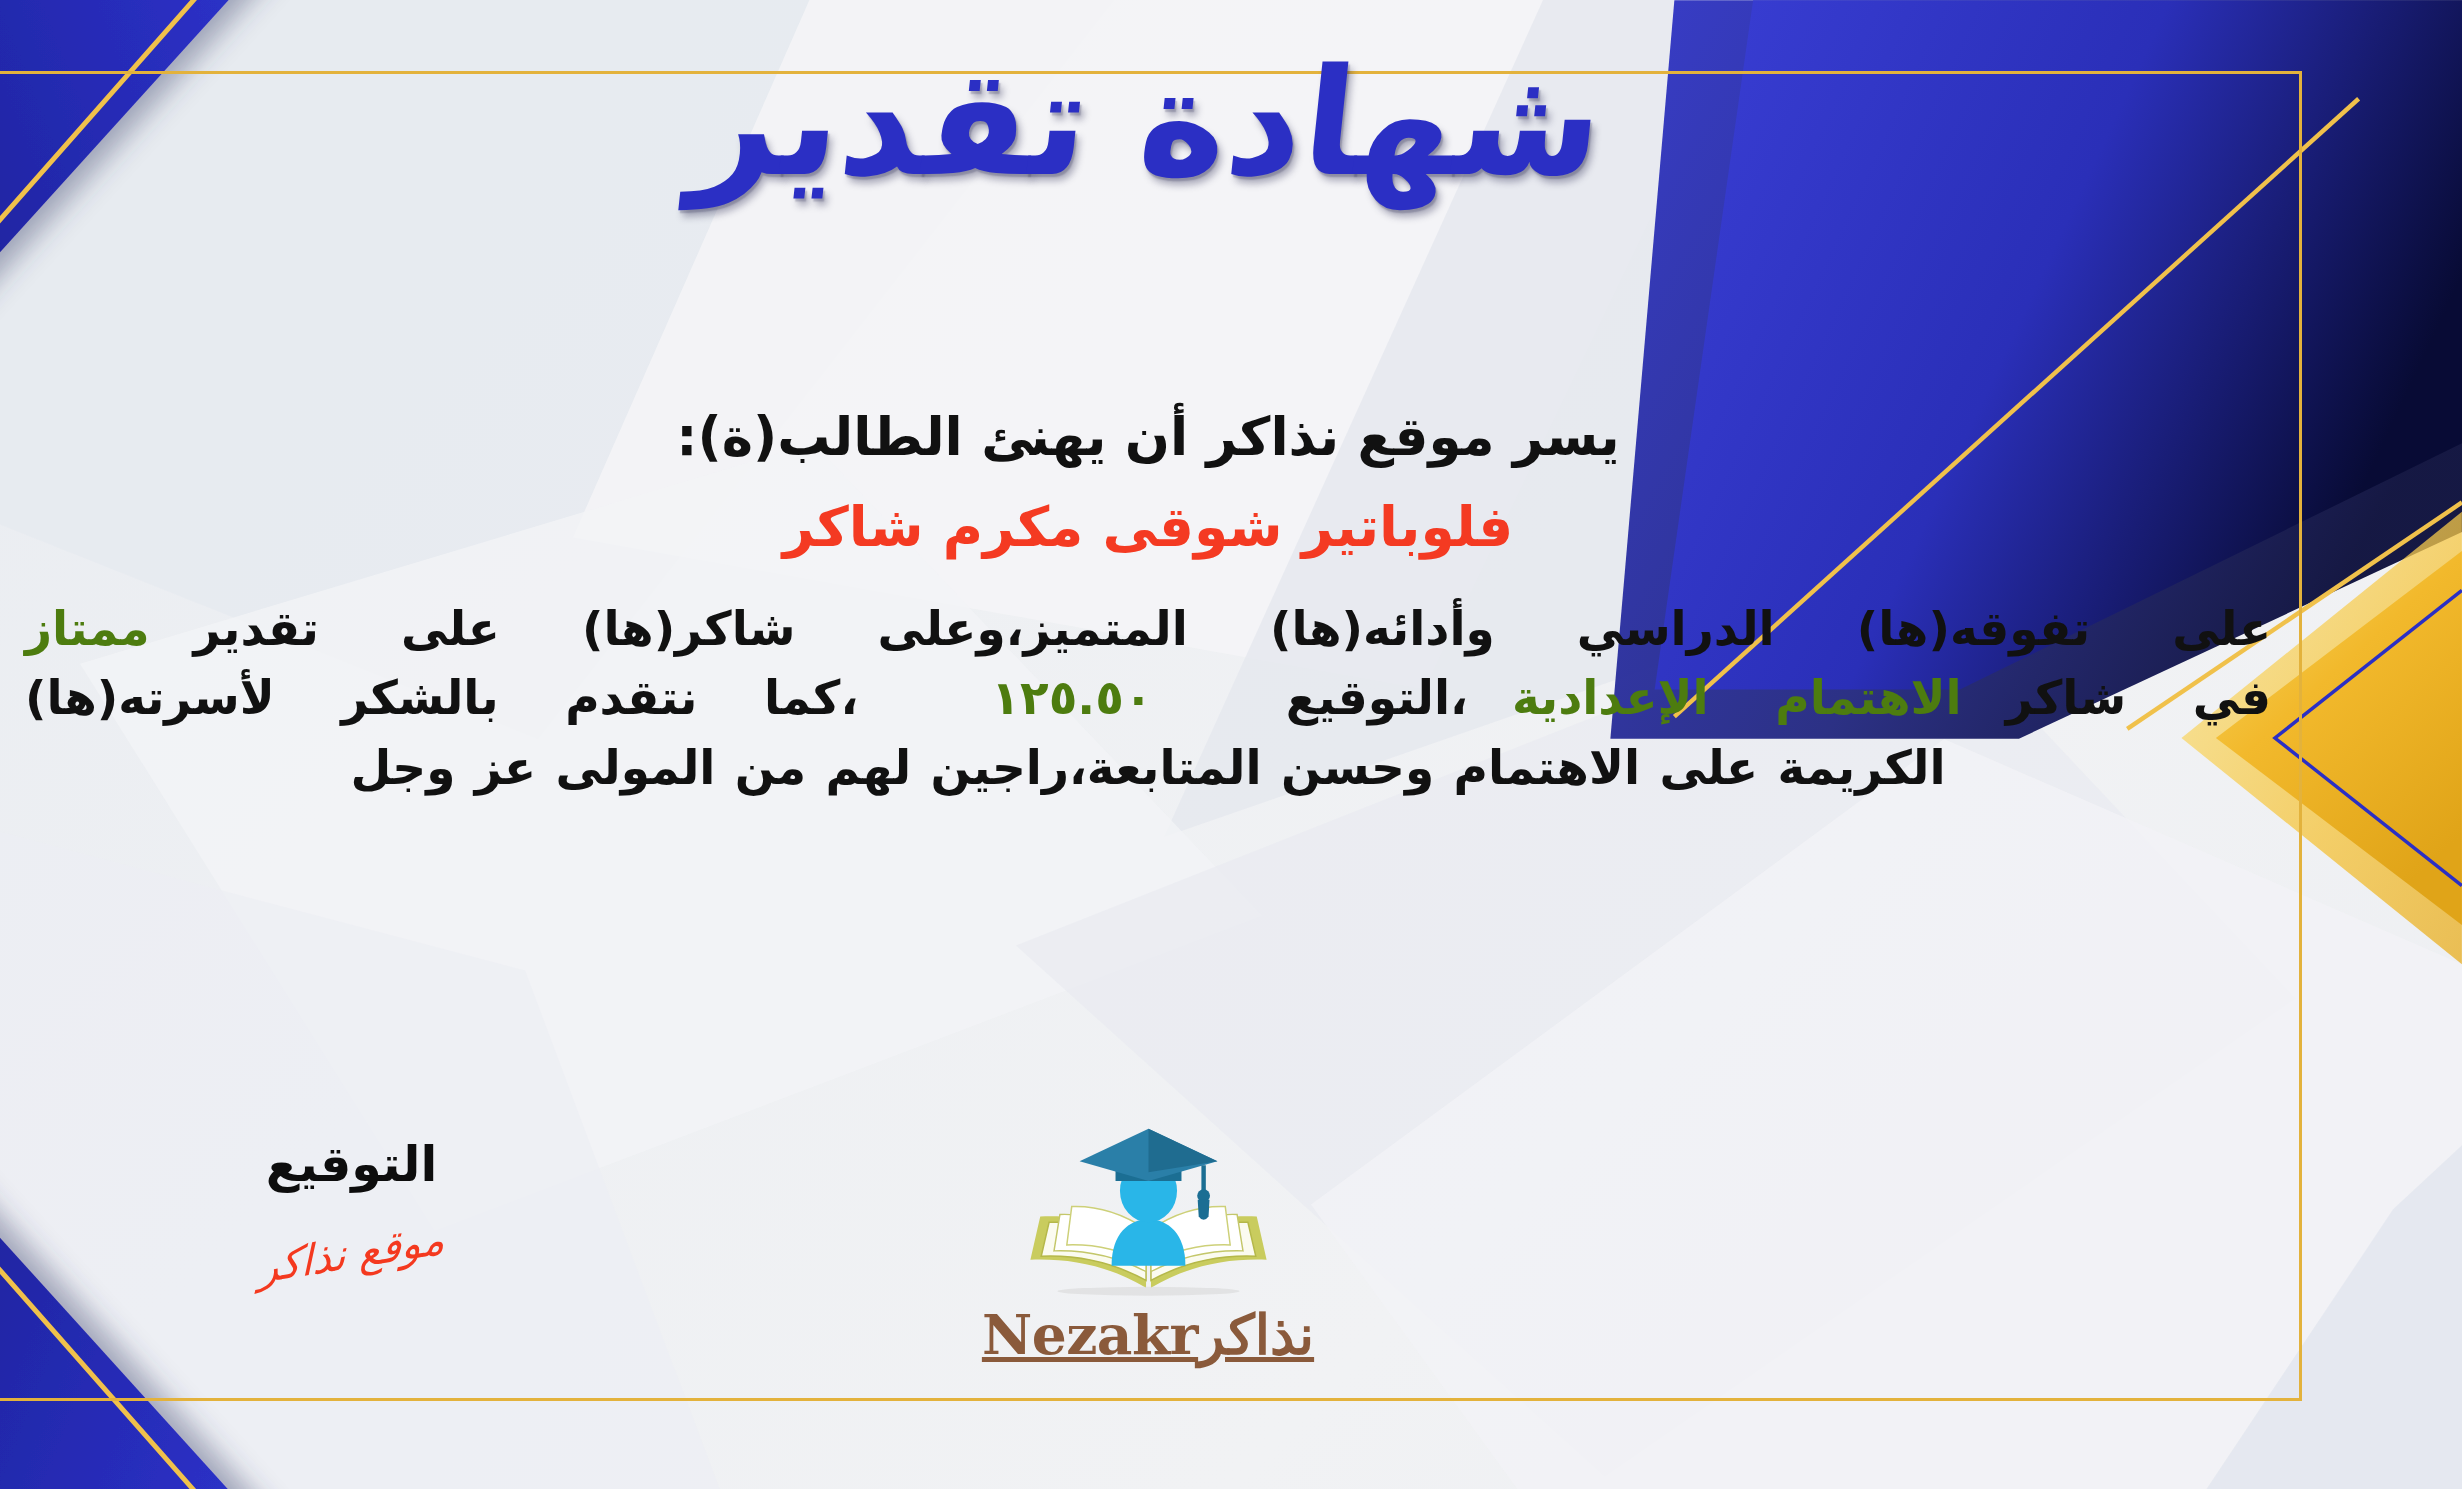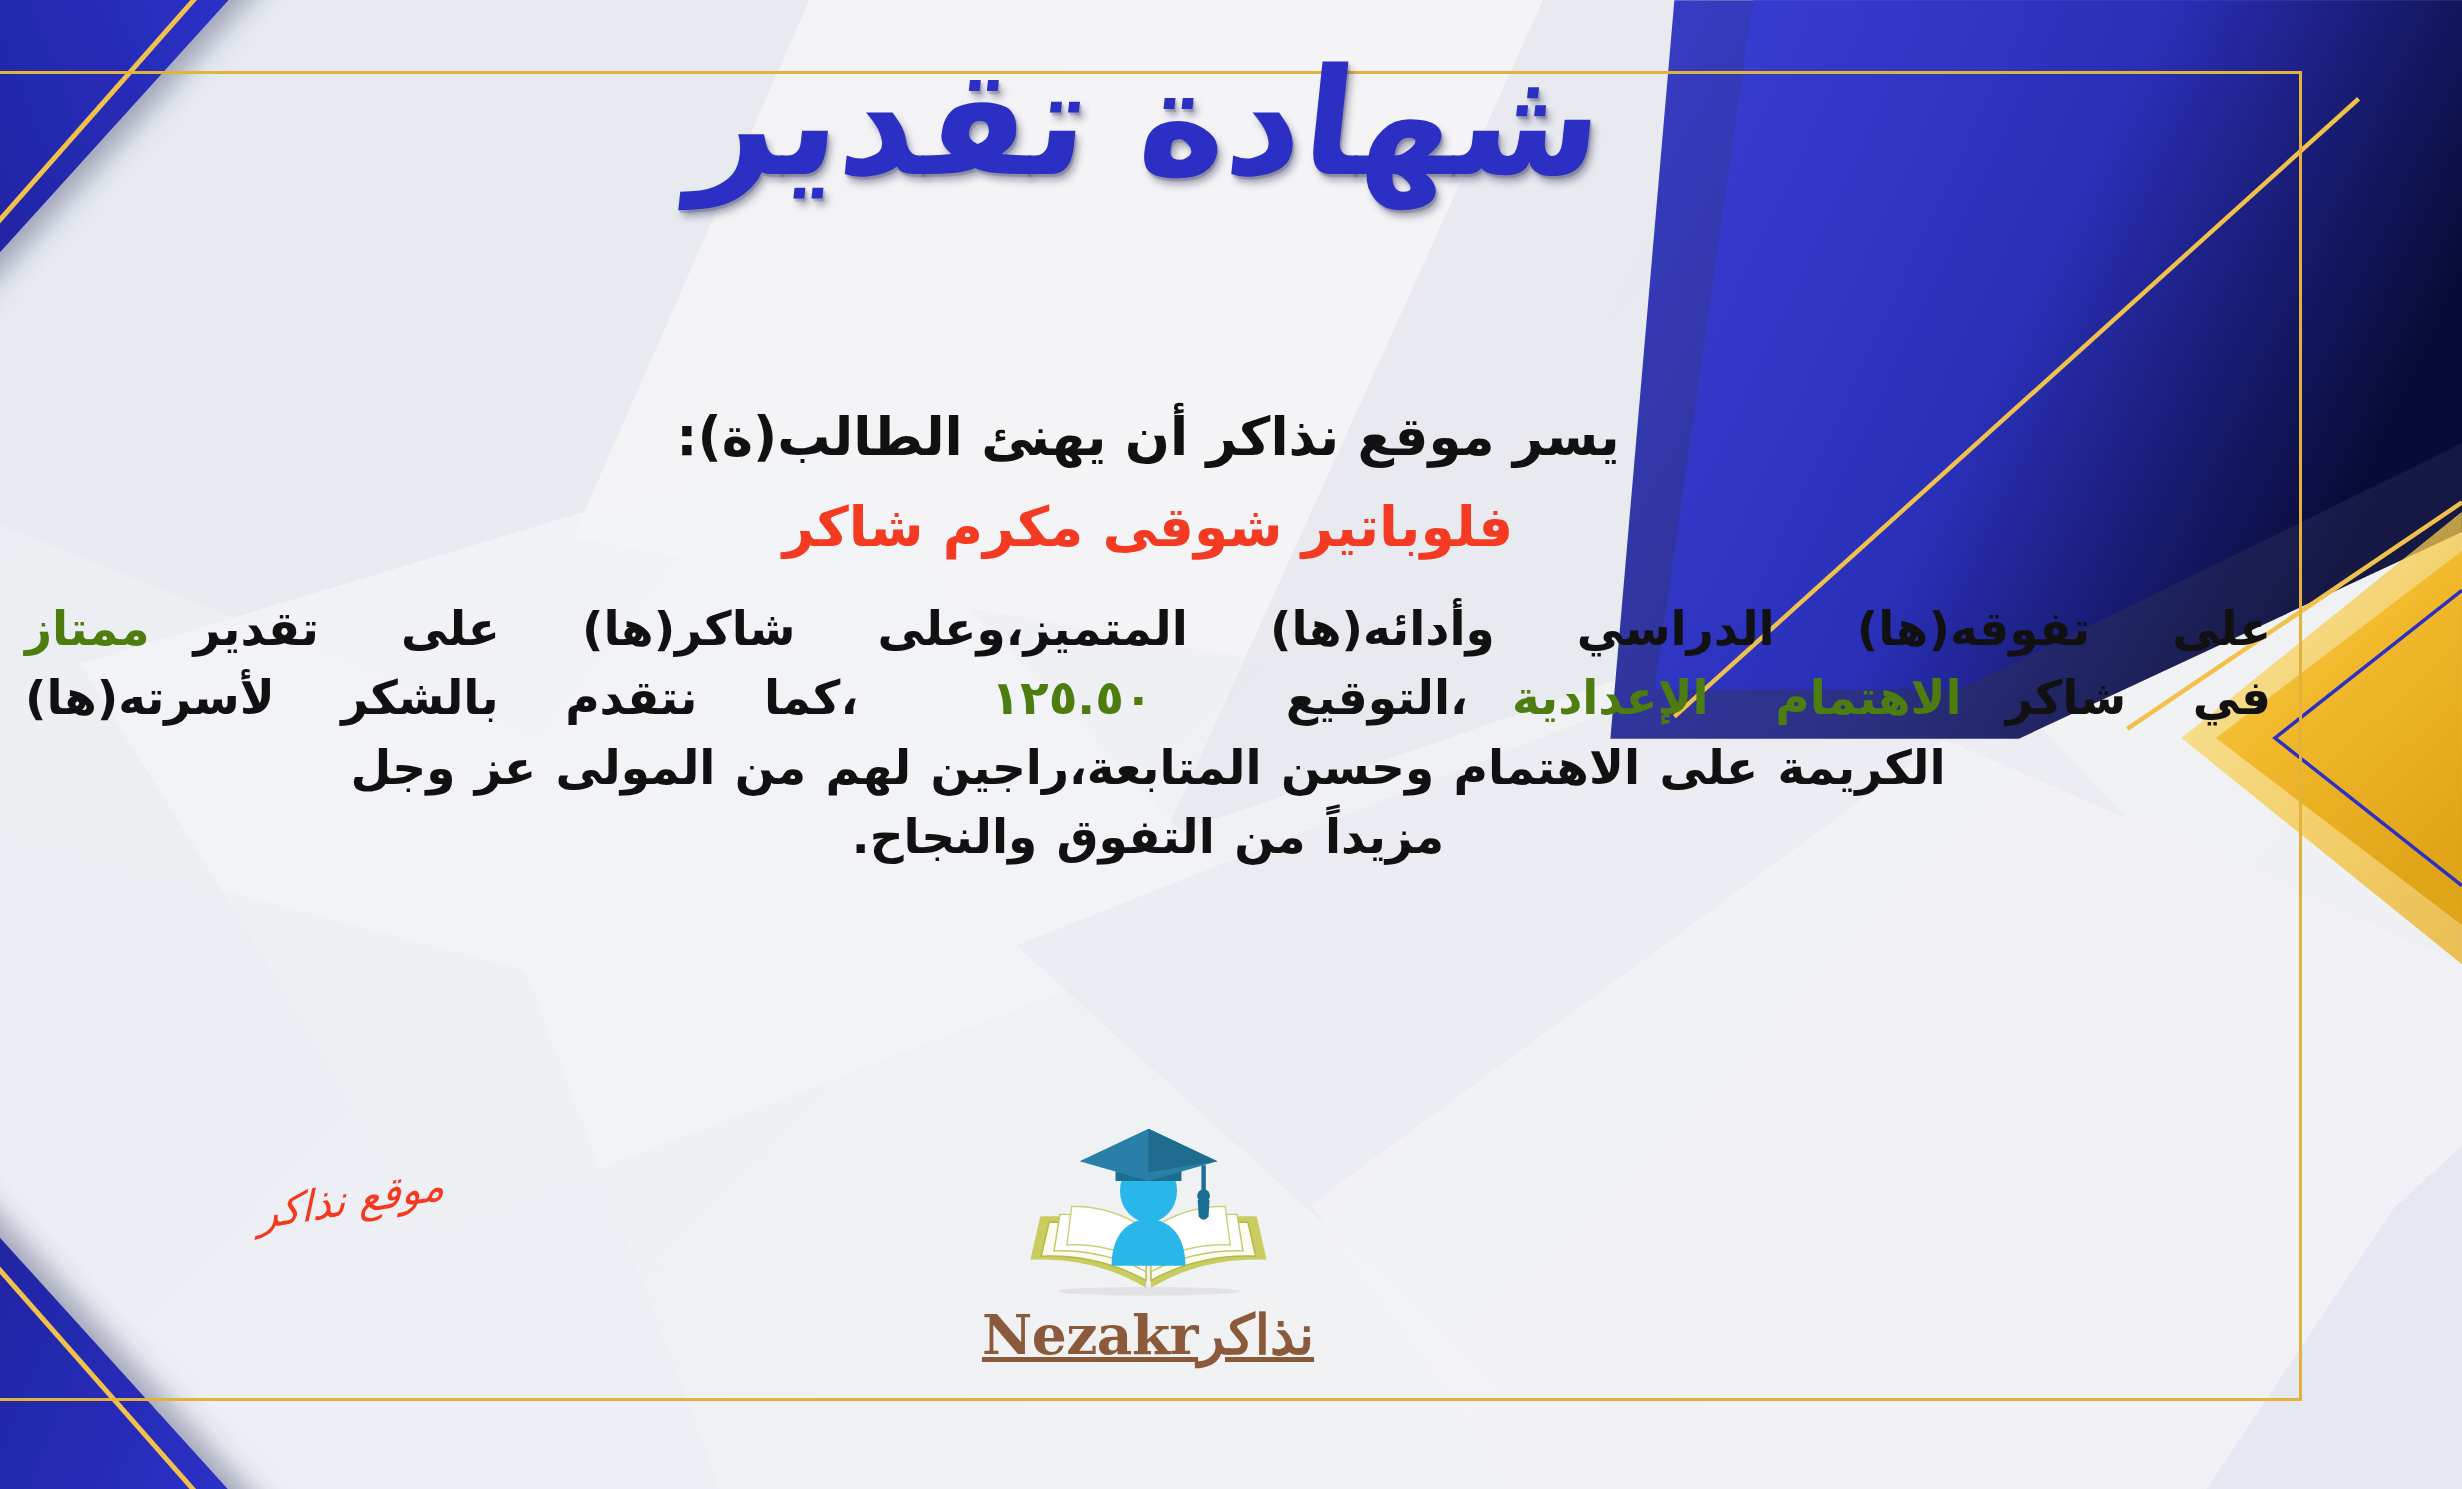--- a/index.html
+++ b/index.html
@@ -324,25 +324,25 @@
   <div class="body-block">
     <div class="intro-line">يسر موقع نذاكر أن يهنئ الطالب(ة):</div>
     <div class="student-name">فلوباتير شوقى مكرم شاكر</div>
 
     <div class="para">
       <span class="line justify"><span>على تفوقه(ها) الدراسي وأدائه(ها) المتميز،وعلى شاكر(ها) على تقدير</span><span class="grade-gap"></span><span class="hl">ممتاز</span></span>
 
       <span class="line justify"><span>في شاكر</span><span class="grade-gap"></span><span class="hl">الاهتمام الإعدادية</span><span class="grade-gap"></span><span>،التوقيع</span>&nbsp;&nbsp;<span class="hl">١٢٥.٥٠</span>&nbsp;&nbsp;<span>،كما نتقدم بالشكر لأسرته(ها)</span></span>
 
       <span class="line">الكريمة على الاهتمام وحسن المتابعة،راجين لهم من المولى عز وجل</span>
-      <span class="line">مزيداً من التفوق والنجاح.</span>
     </div>
   </div>
 
   <div class="signature-area">
+    <div class="sig-label">التوقيع</div>
     <div class="sig-mark">موقع نذاكر</div>
   </div>
 
   <div class="logo-area">
     <svg class="logo-mark" width="276" height="187" viewBox="0 0 560 380">
 
       <g>
         <path d="M275 345 C 200 300 120 285 40 288 L 60 200 C 140 196 215 215 275 258 Z" fill="#c9cc5e"></path>
         <path d="M285 345 C 360 300 440 285 520 288 L 500 200 C 420 196 345 215 285 258 Z" fill="#c9cc5e"></path>
         <path d="M275 330 C 205 292 135 278 62 281 L 78 212 C 150 209 218 228 275 266 Z" fill="#fbfbf0" stroke="#b5b84a" stroke-width="3"></path>

